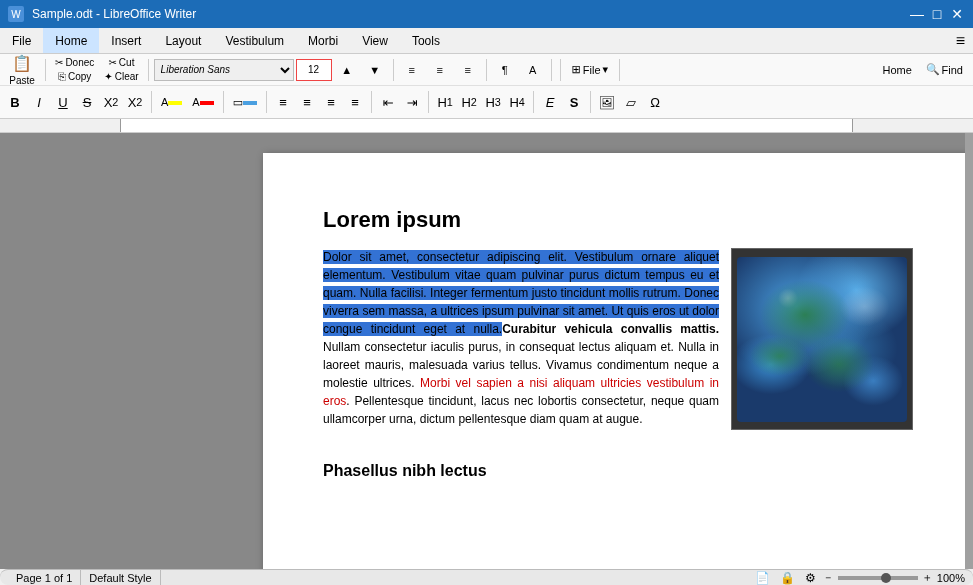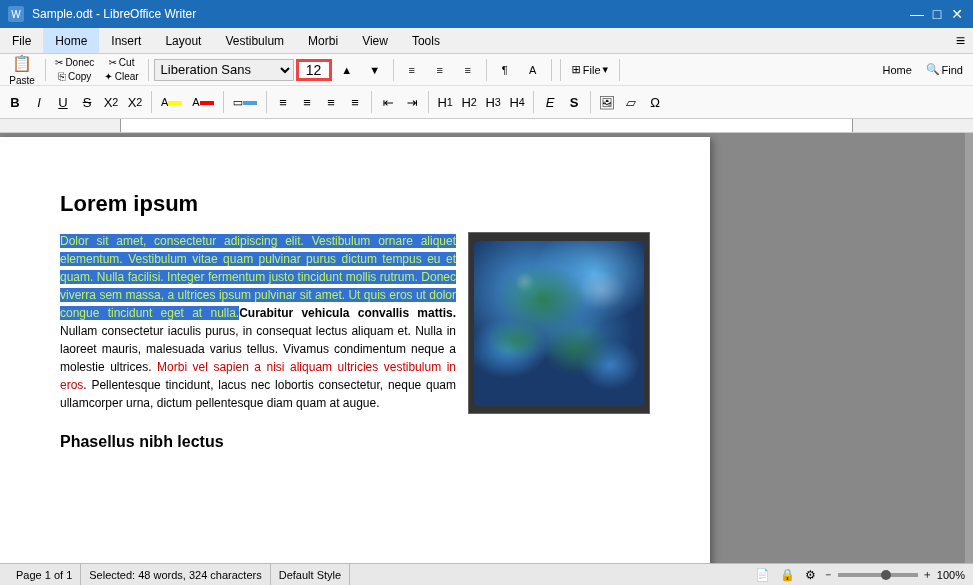--- a/index.html
+++ b/index.html
@@ -76,22 +76,22 @@
       padding: 3px 5px;
       cursor: pointer;
       border: 1px solid transparent;
       border-radius: 2px;
       font-size: 11px;
       gap: 2px;
       height: 26px;
       min-width: 26px;
     }
     .tb-separator { width: 1px; height: 22px; background: #ccc; margin: 0 3px; }
-    .tb-select { height: 22px; border: 1px solid #bbb; padding: 0 2px; font-size: 13px; min-width: 140px; }
-    .tb-num-input { height: 22px; border: 3px solid #ef4444; padding: 0 2px; font-size: 14px; width: 36px; text-align: center; }
+    .tb-select { height: 22px; border: 1px solid #bbb; padding: 0 2px; font-size: 10px; min-width: 140px; font-style: italic; }
+    .tb-num-input { height: 22px; border: 1px solid #ef4444; padding: 0 2px; font-size: 10px; width: 36px; text-align: center; }
 
     
     .fmt-btn { display: inline-flex; align-items: center; justify-content: center; width: 22px; height: 22px; cursor: pointer; border: 1px solid transparent; border-radius: 2px; font-size: 13px; }
     .fmt-btn.bold { font-weight: bold; }
     .fmt-btn.italic { font-style: italic; }
     .fmt-btn.underline { text-decoration: underline; }
     .fmt-btn.strike { text-decoration: line-through; }
 
     
     .color-btn { display: inline-flex; align-items: center; justify-content: center; height: 22px; cursor: pointer; border: 1px solid transparent; border-radius: 2px; font-size: 11px; padding: 0 3px; }
@@ -120,22 +120,22 @@
       border-right: 1px solid #999;
       position: relative;
     }
 
     
     .doc-area {
       flex: 1;
       background: #888;
       overflow: auto;
       display: flex;
-      justify-content: flex-start;
-      padding: 4px 0;
+      justify-content: flex-end;
+      padding: 20px 0;
       position: relative;
     }
 
     
     .scroll-indicator {
       position: absolute;
       right: 0;
       top: 0;
       bottom: 0;
       width: 8px;
@@ -155,21 +155,21 @@
     .page h1 {
       font-size: 22px;
       font-weight: bold;
       margin-bottom: 12px;
       font-family: 'Liberation Sans', Arial, sans-serif;
     }
 
     .page h2 {
       font-size: 16px;
       font-weight: bold;
-      margin-top: 16px;
+      margin-top: 29px;
       margin-bottom: 8px;
       font-family: 'Liberation Sans', Arial, sans-serif;
     }
 
     .text-body {
       font-size: 12px;
       line-height: 1.5;
       font-family: 'Liberation Sans', Arial, sans-serif;
       text-align: justify;
     }
@@ -217,41 +217,42 @@
       background:
         radial-gradient(ellipse 45px 35px at 40% 35%, rgba(34,120,34,0.7) 0%, transparent 100%),
         radial-gradient(ellipse 30px 20px at 25% 60%, rgba(40,130,40,0.6) 0%, transparent 100%),
         radial-gradient(ellipse 35px 28px at 60% 65%, rgba(44,140,44,0.5) 0%, transparent 100%),
         radial-gradient(ellipse 25px 20px at 75% 30%, rgba(255,255,255,0.25) 0%, transparent 100%),
         radial-gradient(circle 10px at 30% 25%, rgba(255,255,255,0.3) 0%, transparent 100%);
     }
 
     .selected-text {
       background: #3372d4;
-      color: #bef264;
+      color: #000000;
     }
 
     .red-text {
       color: #cc0000;
       font-weight: normal;
     }
 
     .bold-text { font-weight: bold; }
 
     
     .statusbar {
       background: #e8e8e8;
-      height: 22px;
+      height: 16px;
       display: flex;
       align-items: center;
       padding: 0 8px;
       font-size: 11px;
       border-top: 1px solid #bbb;
       flex-shrink: 0;
       gap: 0;
+      border-radius: 10px;
     }
     .status-item {
       padding: 0 8px;
       border-right: 1px solid #bbb;
       height: 100%;
       display: flex;
       align-items: center;
       white-space: nowrap;
     }
     .status-right {
@@ -427,21 +428,20 @@
 
     <h2 class="text-body">Phasellus nibh lectus</h2>
 
   </div>
 
   <div class="scroll-indicator"></div>
 </div>
 
 <div class="statusbar">
   <div class="status-item">Page 1 of 1</div>
-  <div class="status-item">Selected: 48 words, 324 characters</div>
   <div class="status-item">Default Style</div>
   <div class="status-right">
     <span class="status-icon">📄</span>
     <span class="status-icon">🔒</span>
     <span class="status-icon">⚙</span>
     <div class="zoom-controls">
       <span style="cursor:pointer;">－</span>
       <div class="zoom-slider">
         <div class="zoom-thumb"></div>
       </div>

